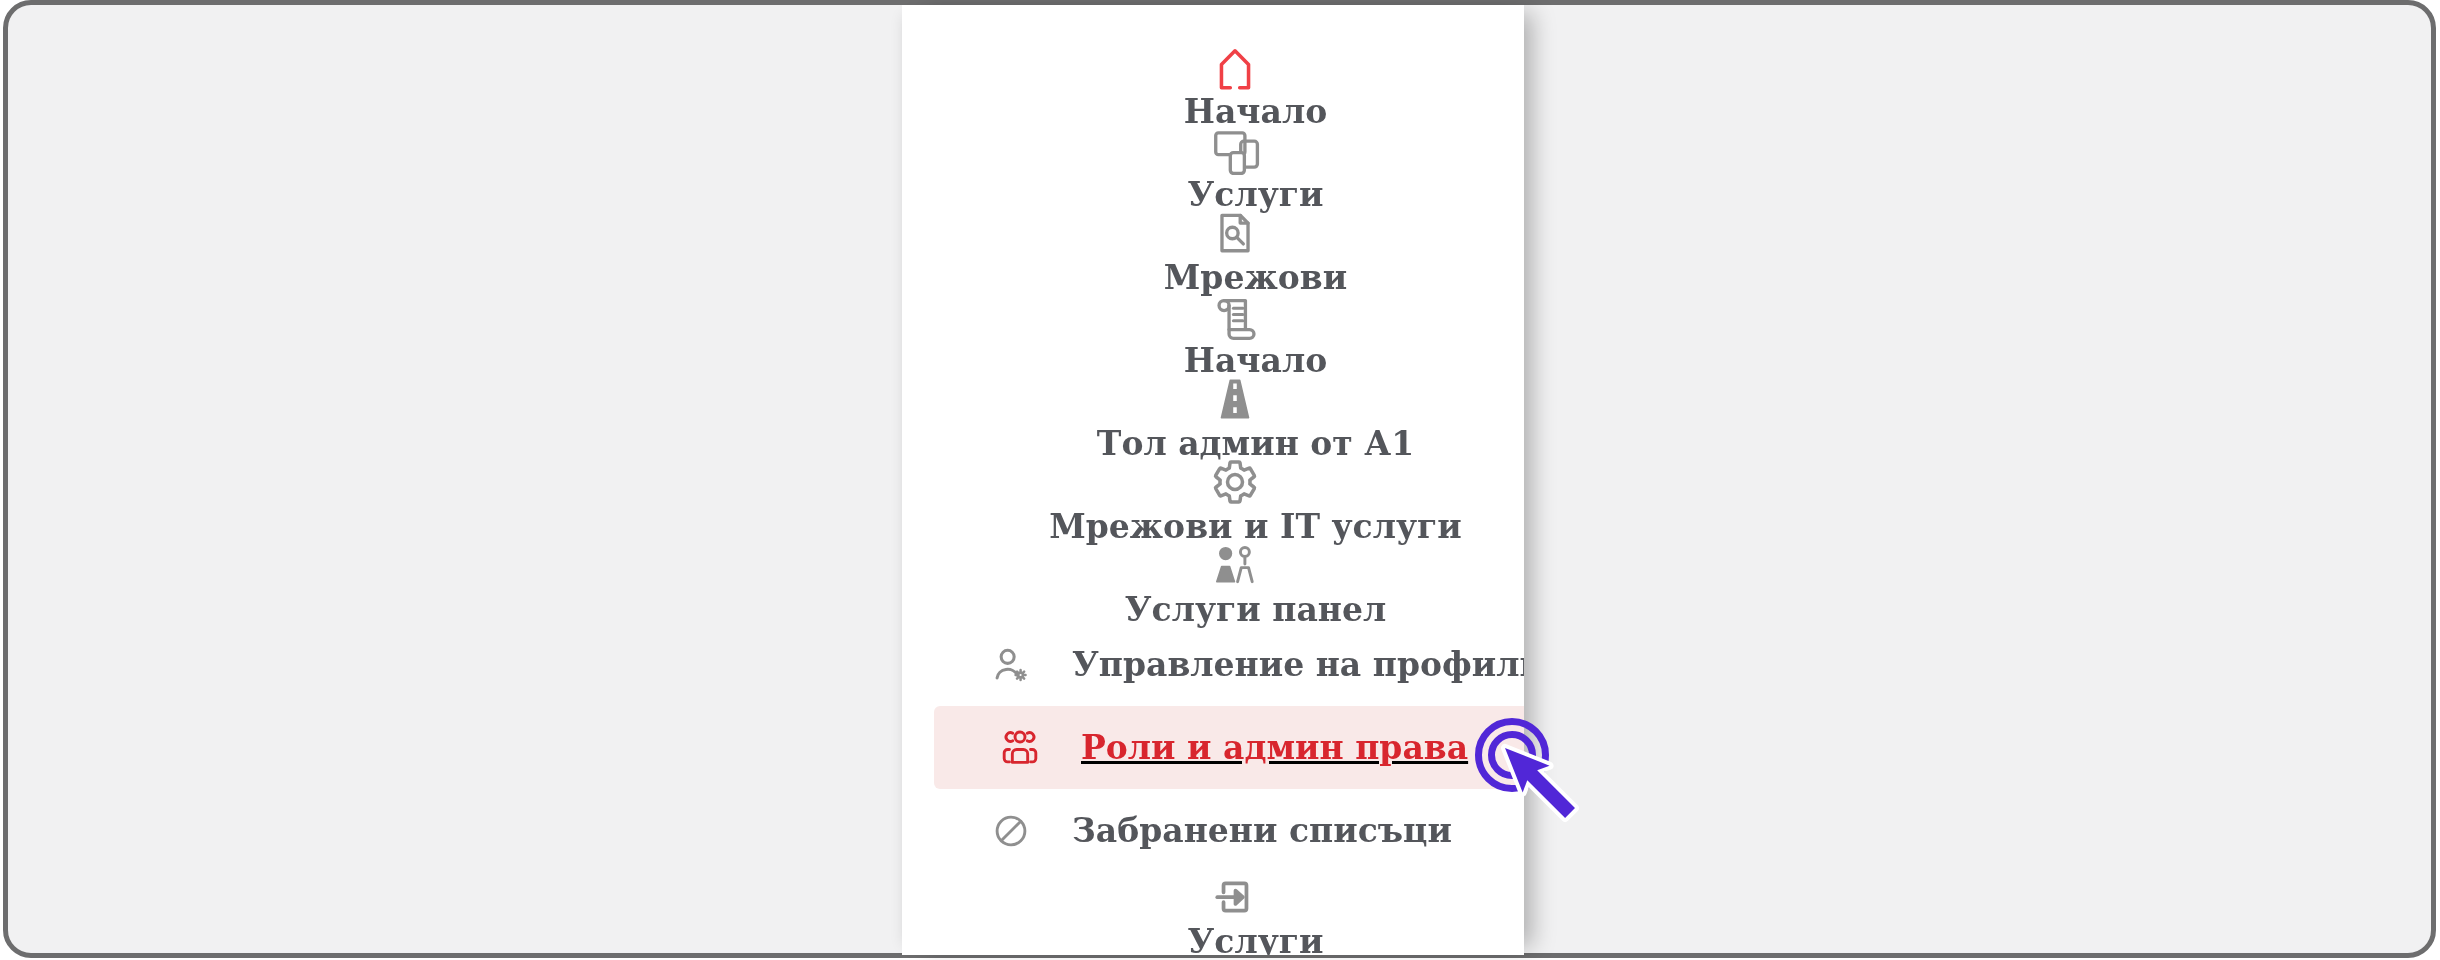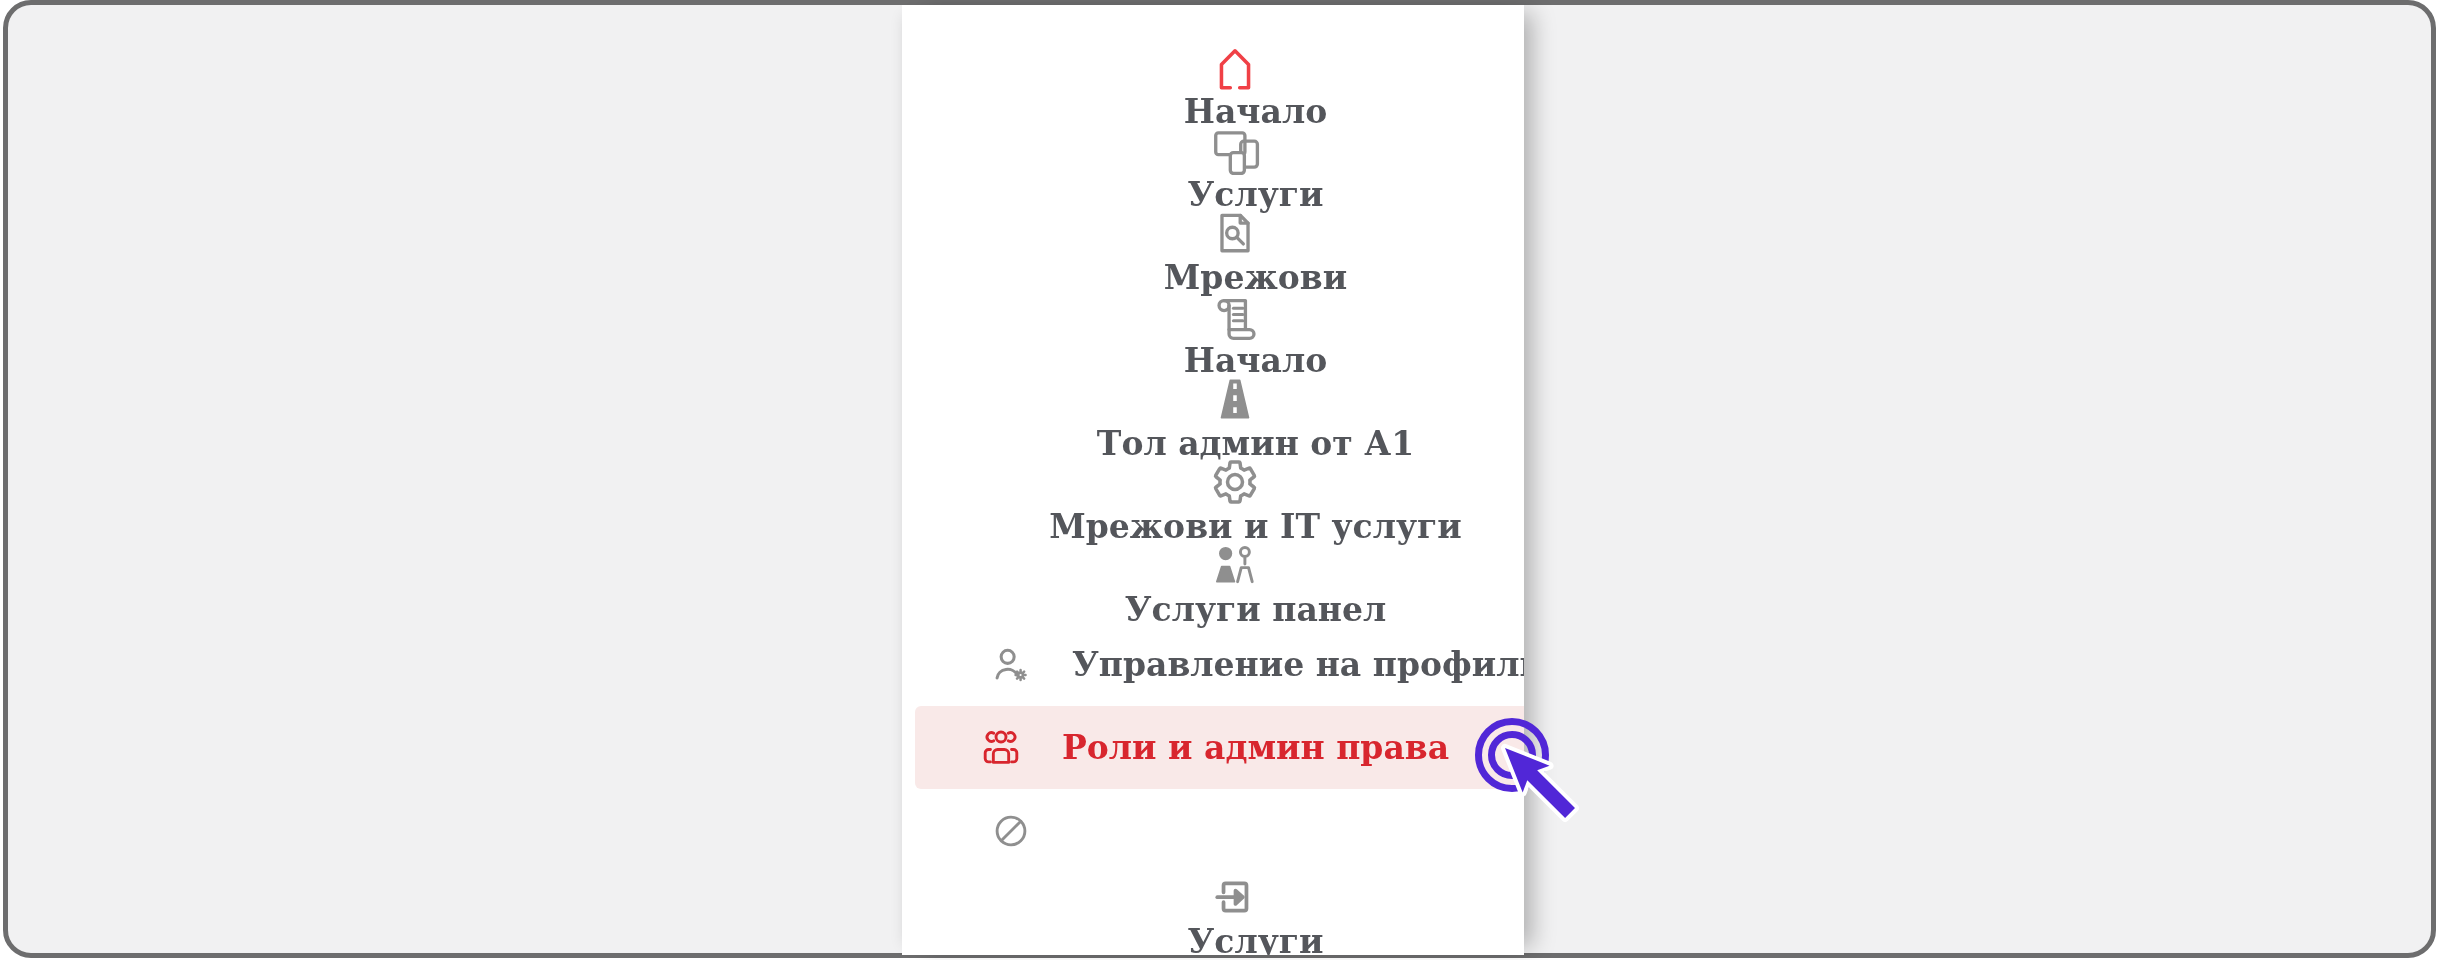--- a/index.html
+++ b/index.html
@@ -43,22 +43,23 @@
   .lvl1 .icon{width:46px;height:46px;}
   .lvl1 .label{margin-left:38px;}
   .label{
     font-weight:bold;font-size:33px;
     color:var(--text_gray,#54565b);
     white-space:nowrap;
     letter-spacing:0;
   }
   .row.active{
     background:var(--active_bg,#f9e9e8);
-    margin-left:13px;
+    margin-left:32px;
     border-radius:6px 0 0 6px;
+    text-decoration:underline;
   }
   .row.active.lvl1{padding-left:63px;}
   .row.active .label,.row.active .icon{color:var(--active_red,#d8262e);}
   .row.brand .icon{color:var(--brand_red,#f04046);}
   
   .cursor{
     position:absolute;left:1440px;top:688px;
     width:160px;height:160px;
     z-index:10;
     color:var(--cursor_purple,#5127d7);
@@ -190,20 +191,21 @@
       </div>
       <div class="row lvl1">
         <span class="icon">
           <svg viewBox="0 0 48 48">
             <g fill="none" stroke="currentColor" stroke-width="3" stroke-linecap="round">
               <circle cx="24" cy="24" r="14.5"></circle>
               <path d="M13.8,34.2 L34.2,13.8"></path>
             </g>
           </svg>
         </span>
+        <span class="label">Забранени списъци</span>
       </div>
       <div class="row lvl0">
         <span class="icon">
           <svg viewBox="0 0 48 48">
             <g fill="none" stroke="currentColor" stroke-width="3.6" stroke-linecap="round" stroke-linejoin="round">
               <path d="M13,19.5 V13 a2,2 0 0 1 2,-2 h18 a2,2 0 0 1 2,2 v22 a2,2 0 0 1 -2,2 H15 a2,2 0 0 1 -2,-2 V29"></path>
             </g>
             <g stroke="currentColor" stroke-width="3.6" stroke-linecap="round" stroke-linejoin="round">
               <path d="M7,24.2 H25" fill="none"></path>
               <path d="M24.5,17.8 L31.5,24.2 L24.5,30.6 Z" fill="currentColor"></path>

